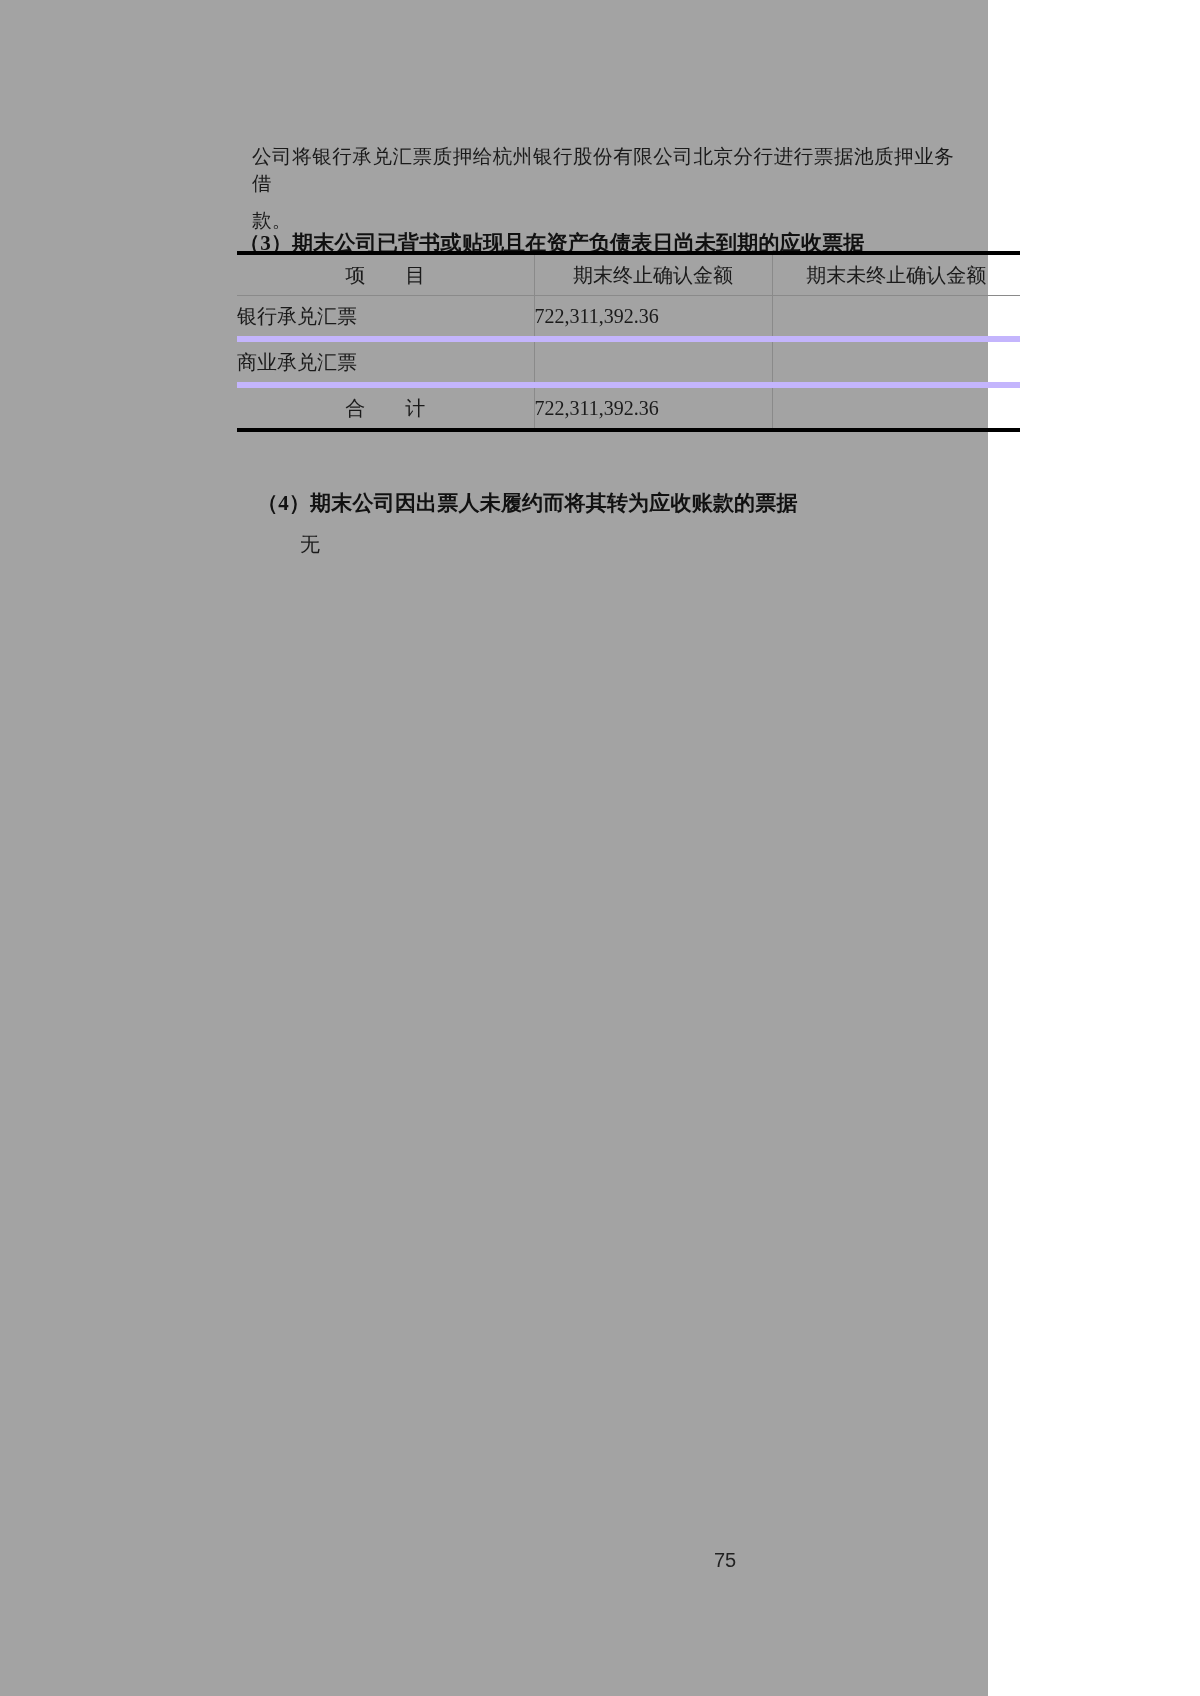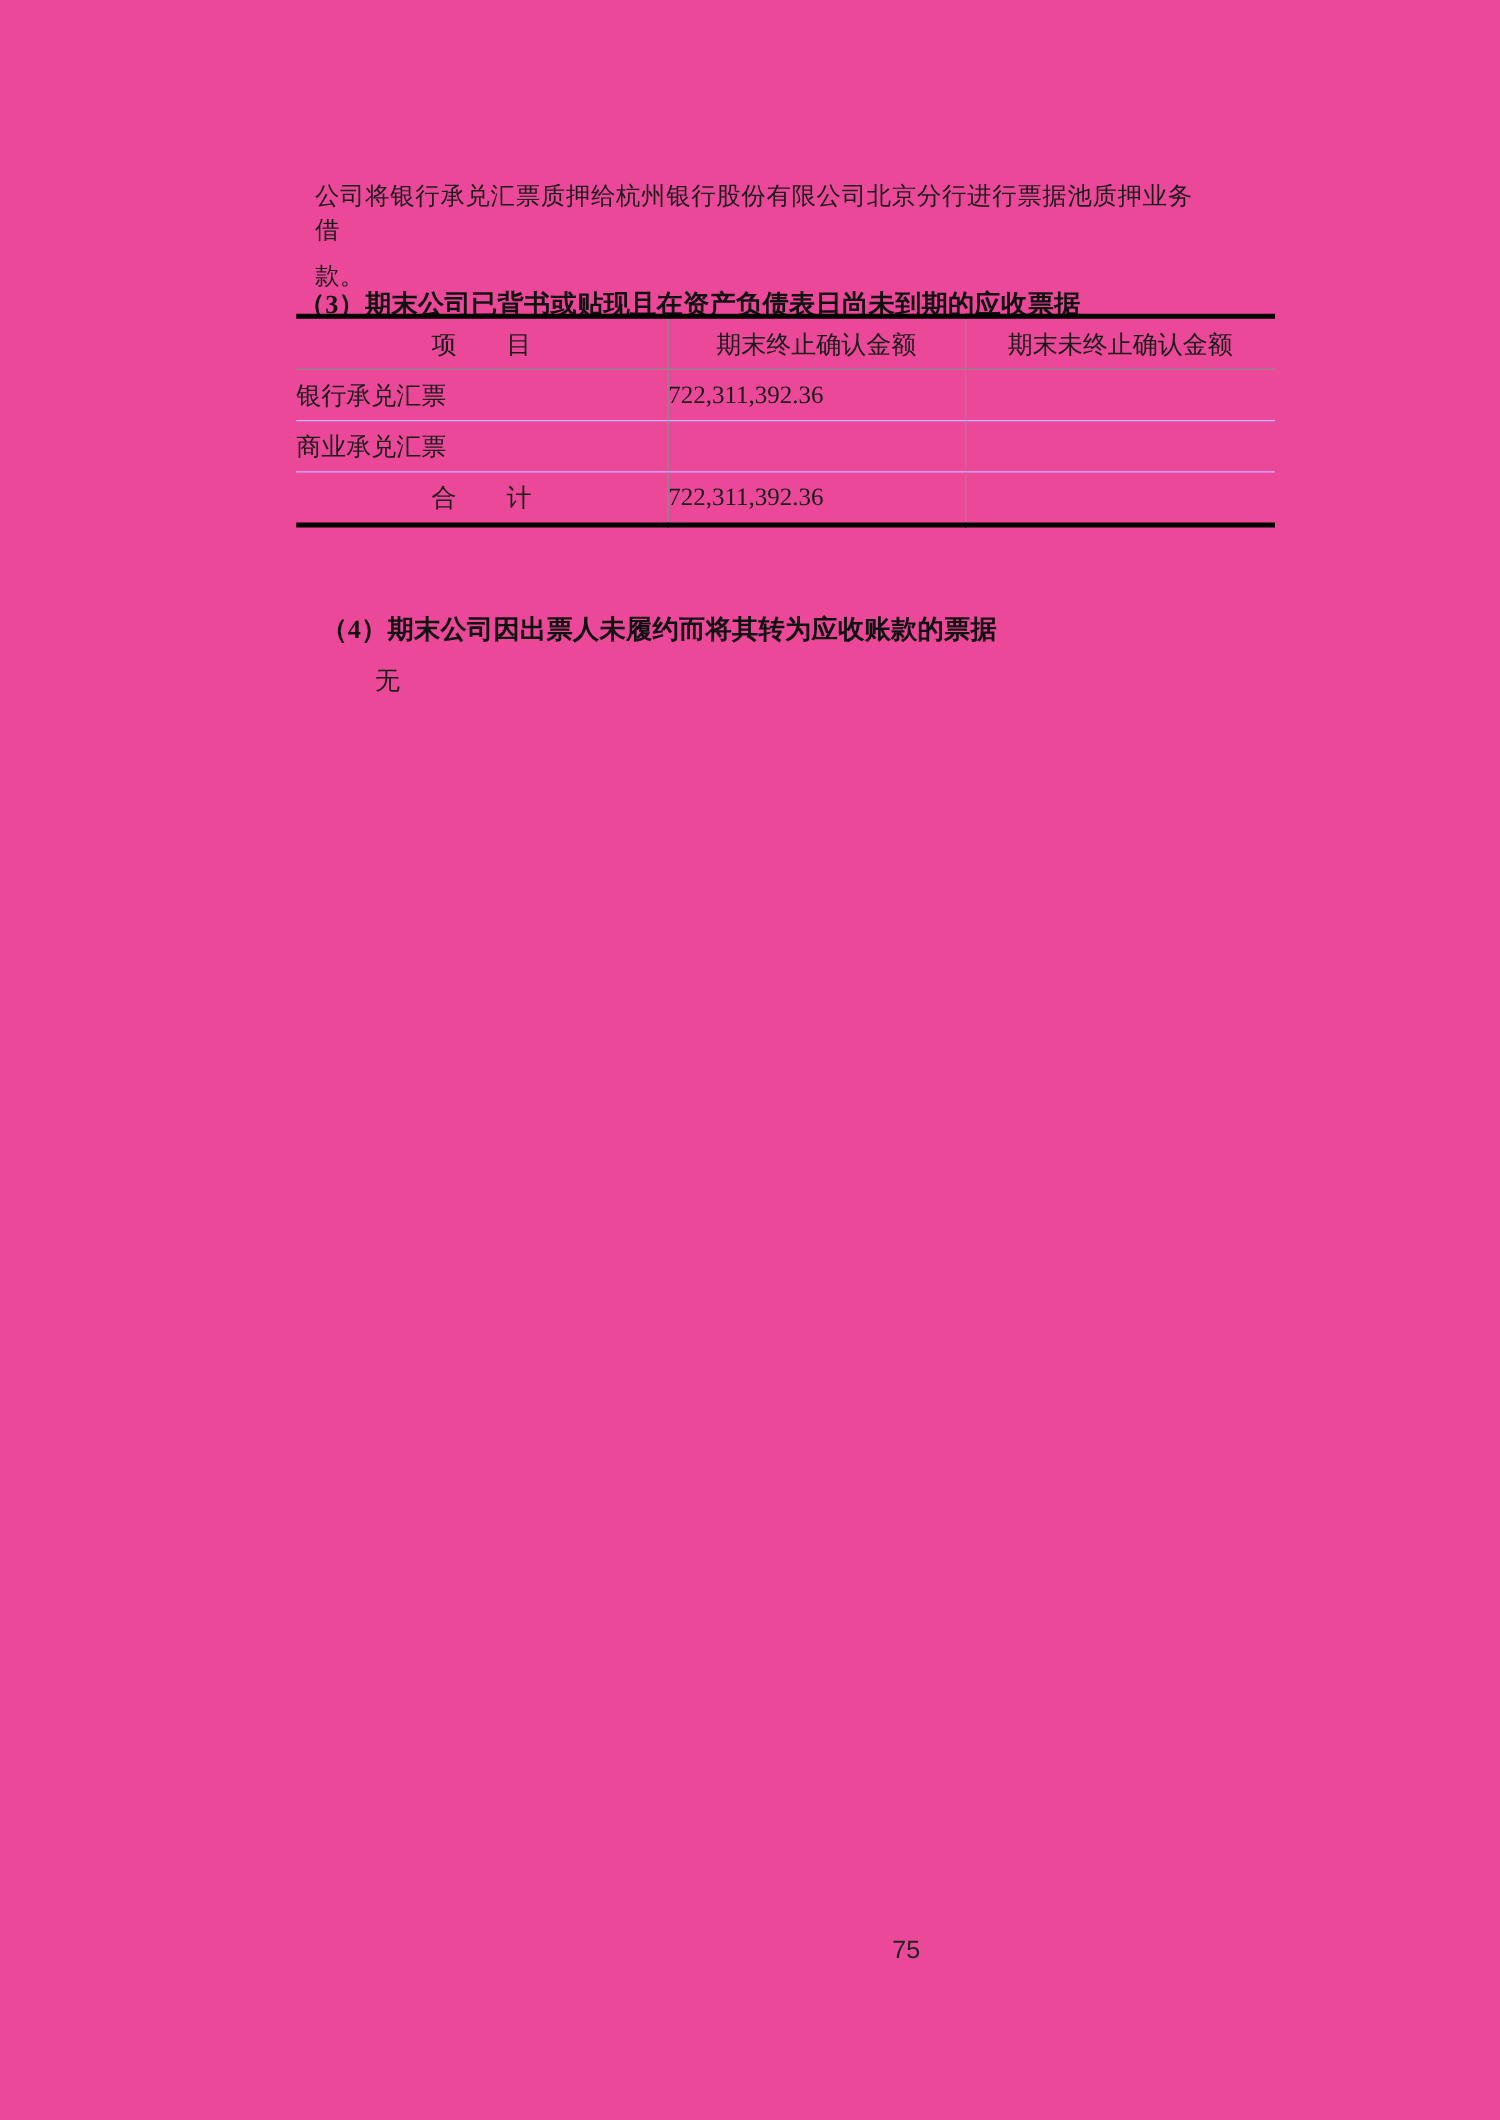--- a/index.html
+++ b/index.html
@@ -8,22 +8,22 @@
     height: 1696px;
     background: #ffffff;
     position: relative;
     font-family: "Liberation Serif", serif;
     color: #1a1a1a;
     overflow: hidden;
   }
   .page {
     position: absolute;
     left: 0; top: 0;
-    width: 1200px; height: 1696px;
-    background: #ec4899;
+    width: 988px; height: 1696px;
+    background: #a3a3a3;
   }
   .para-line {
     position: absolute;
     font-size: 19.5px;
     letter-spacing: 0.3px;
     white-space: nowrap;
   }
   .para-line.l1 {
     left: 252px; top: 143px;
     width: 702px;
@@ -70,21 +70,21 @@
     overflow: hidden;
   }
   table.notes-table .col-sep {
     border-left: 1px solid #8a8a8a;
   }
   table.notes-table thead th {
     border-bottom: 1px solid #8a8a8a;
     text-align: center;
   }
   table.notes-table tbody tr.sep-below td {
-    border-bottom: 1px solid #c4b5fd;
+    border-bottom: 6px solid #c4b5fd;
   }
   td.cell-item { text-align: left; padding-left: 14px; }
   td.cell-item-center { text-align: center; }
   td.cell-num { padding-right: 10px; }
   .page-number {
     position: absolute;
     left: 668px; top: 1549px;
     width: 36px;
     text-align: center;
     font-family: "Liberation Sans", sans-serif;

